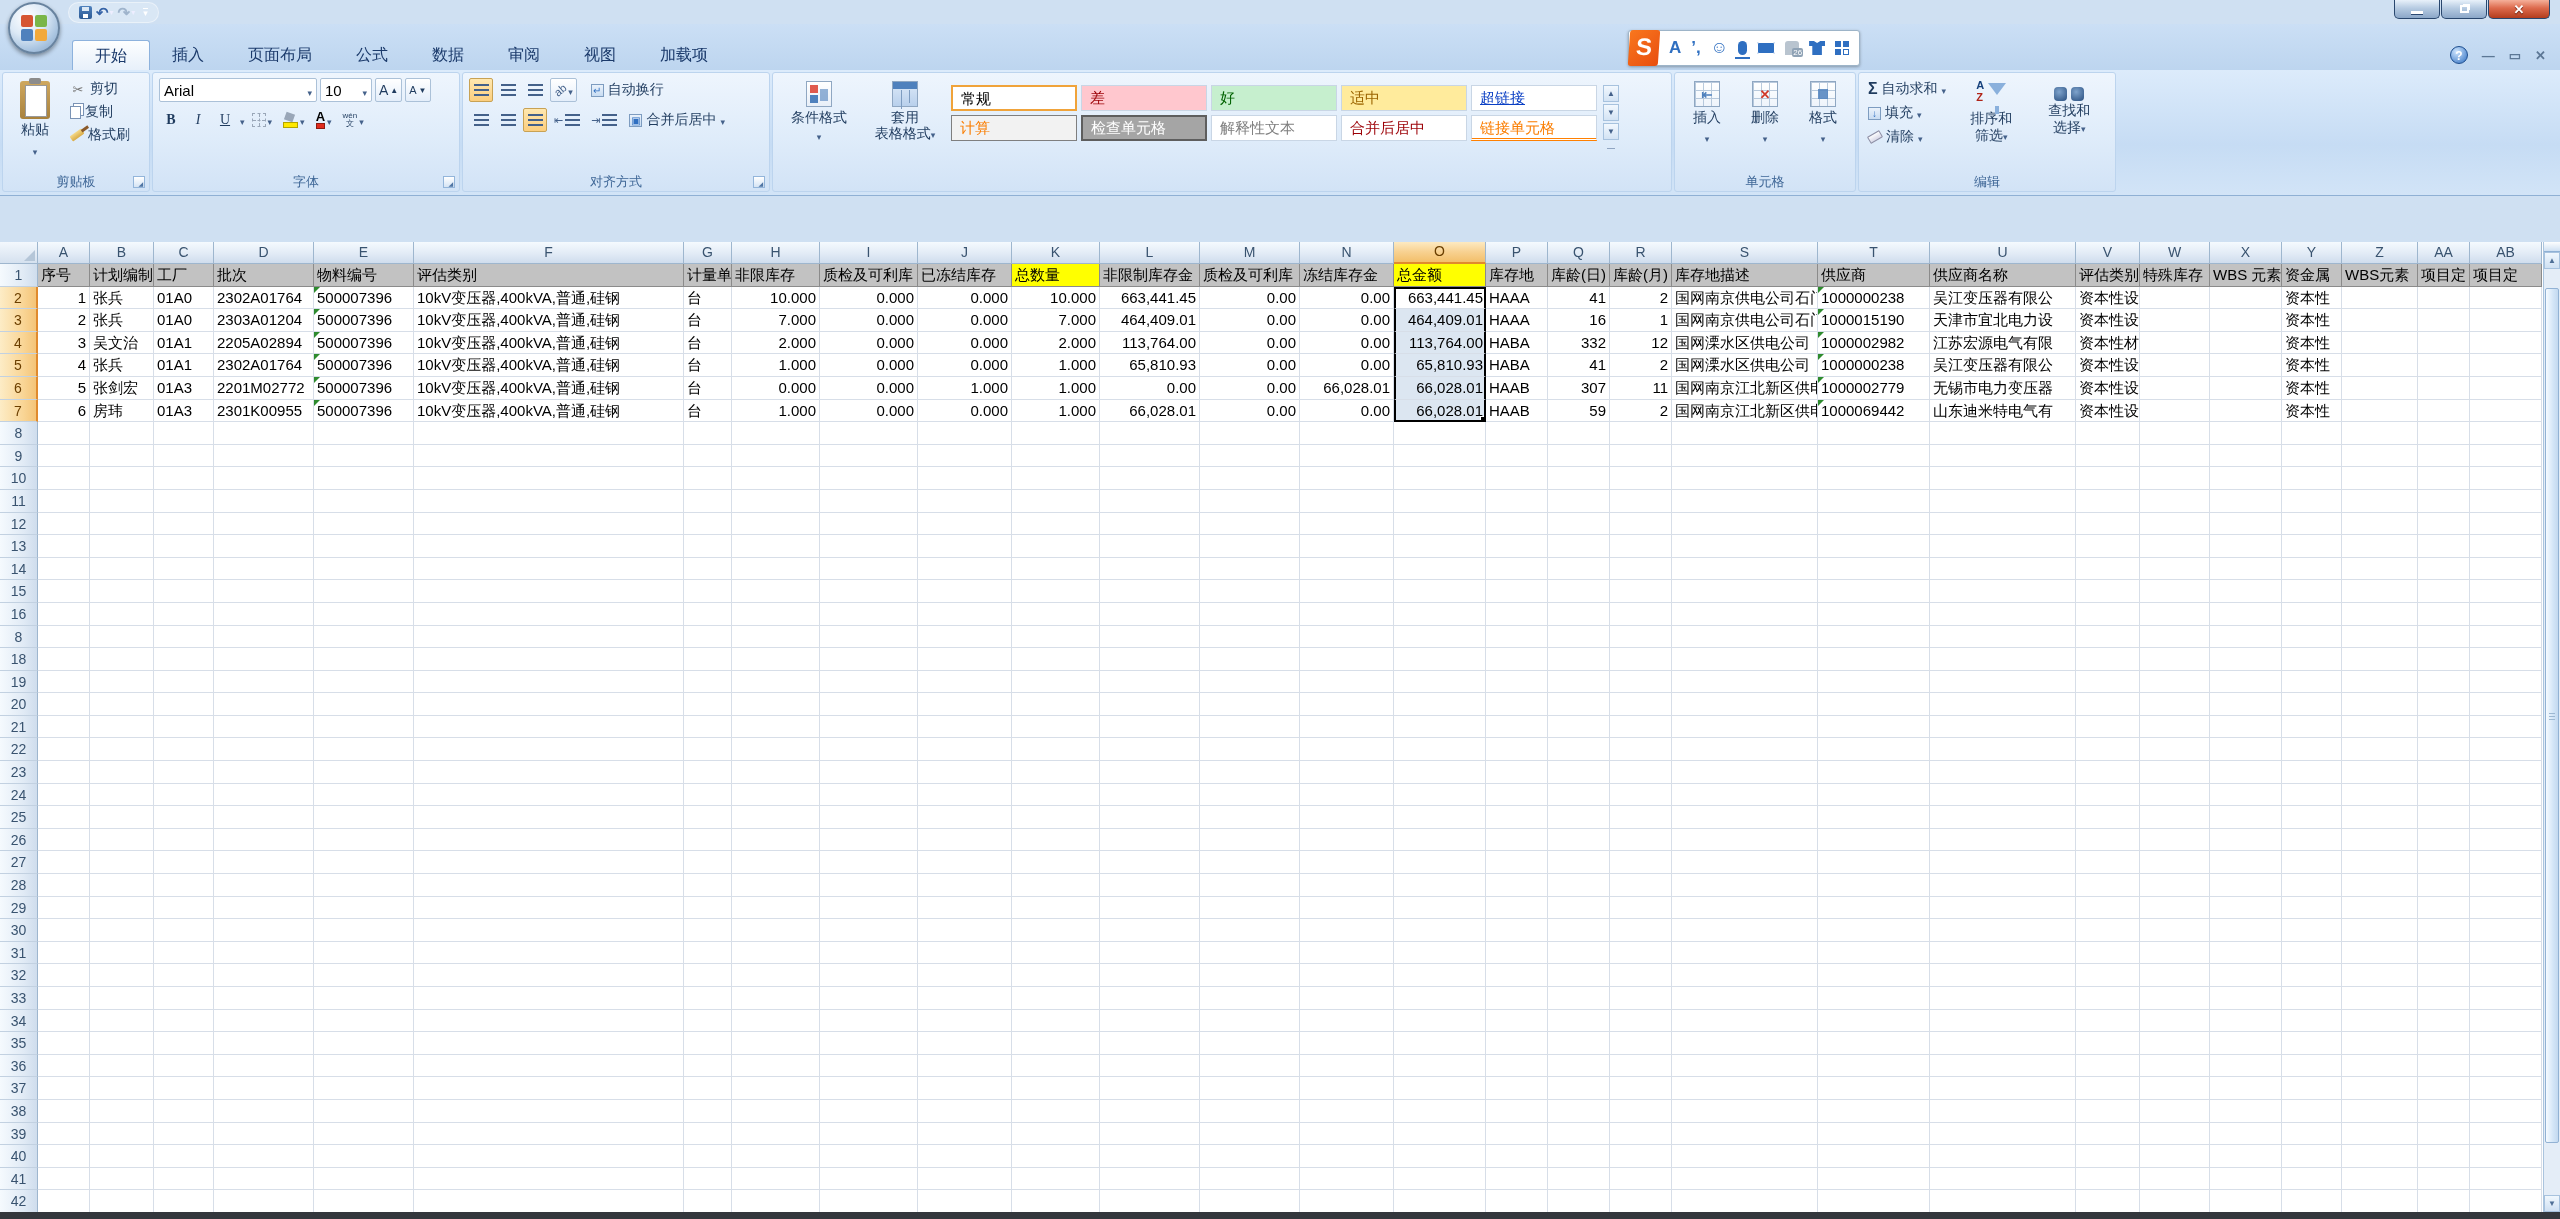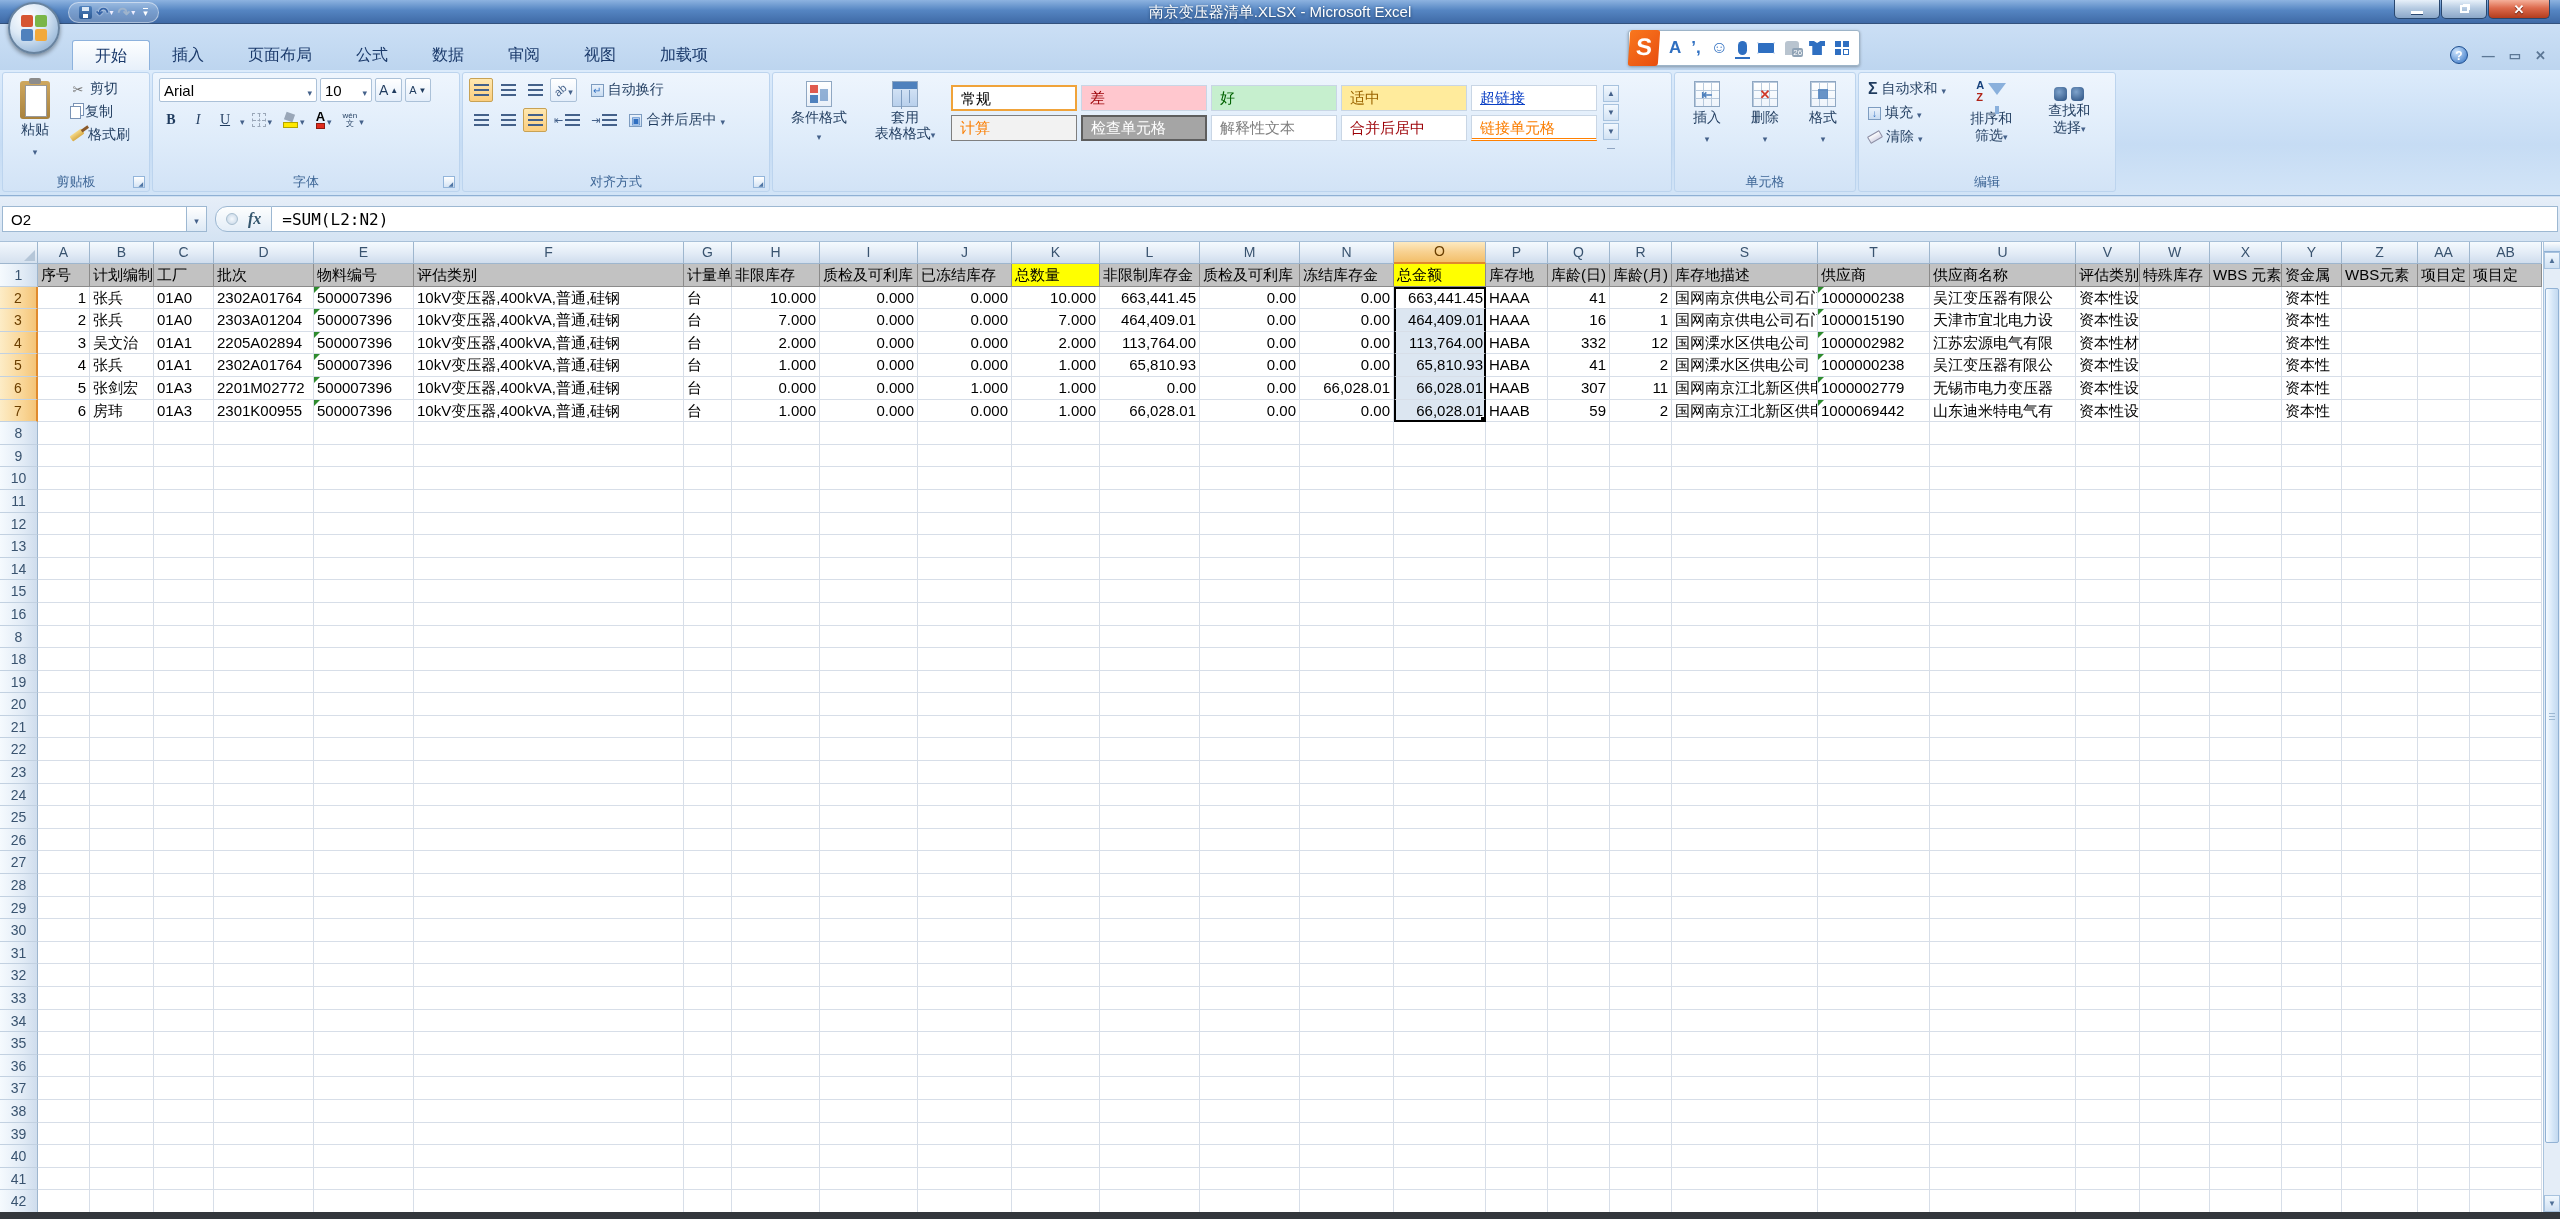--- a/index.html
+++ b/index.html
@@ -175,23 +175,20 @@
 .vs-btn.dn{position:absolute;bottom:0;left:0;right:0}
 .vs-thumb{position:absolute;top:46px;left:1px;right:1px;height:855px;background:linear-gradient(90deg,#f6fbff,#d3e5f7 60%,#c3d9ef);border:1px solid #92b2d4;border-radius:2px}
 .vs-thumb:after{content:"";position:absolute;left:3px;right:3px;top:50%;height:1px;background:#9db8d2;box-shadow:0 3px 0 #9db8d2,0 -3px 0 #9db8d2}
 .bottomstrip{position:absolute;bottom:0;left:0;right:0;height:7px;background:#33373c}
 </style>
 </head>
 <body>
 
 <div class="window">
 
-  <div class="titlebar">
-    <div class="title">南京变压器清单.XLSX - Microsoft Excel</div>
-  </div>
   <div class="winctl">
     <div class="wbtn">
         <span class="glyph-min"></span>
       </div>
     <div class="wbtn">
         <span class="glyph-rest"></span>
       </div>
     <div class="wbtn close">
         <span class="glyph-x">✕</span>
       </div>
@@ -469,31 +466,20 @@
         <div class="bigtwo">
           <span class="binoc"></span>
           <span><span>查找和</span><br><span>选择</span><span class="caret"></span></span>
         </div>
       </div>
       <div class="glabel">编辑</div>
     </div>
 
   </div>
 
-  <div class="fbar">
-    <div class="namebox">O2</div>
-    <div class="nbcaret">
-        <span class="caret"></span>
-      </div>
-    <div class="fxpill">
-      <span class="fxdot"></span>
-      <span class="fxtext">fx</span>
-    </div>
-    <div class="finput">=SUM(L2:N2)</div>
-  </div>
 
   <div class="sheet">
     <div id="colheads">
         <div class="corner">
           <span class="cornertri"></span>
         </div>
         <div class="colhead" style="width: 52px;">A</div>
         <div class="colhead" style="width: 64px;">B</div>
         <div class="colhead" style="width: 60px;">C</div>
         <div class="colhead" style="width: 100px;">D</div>

